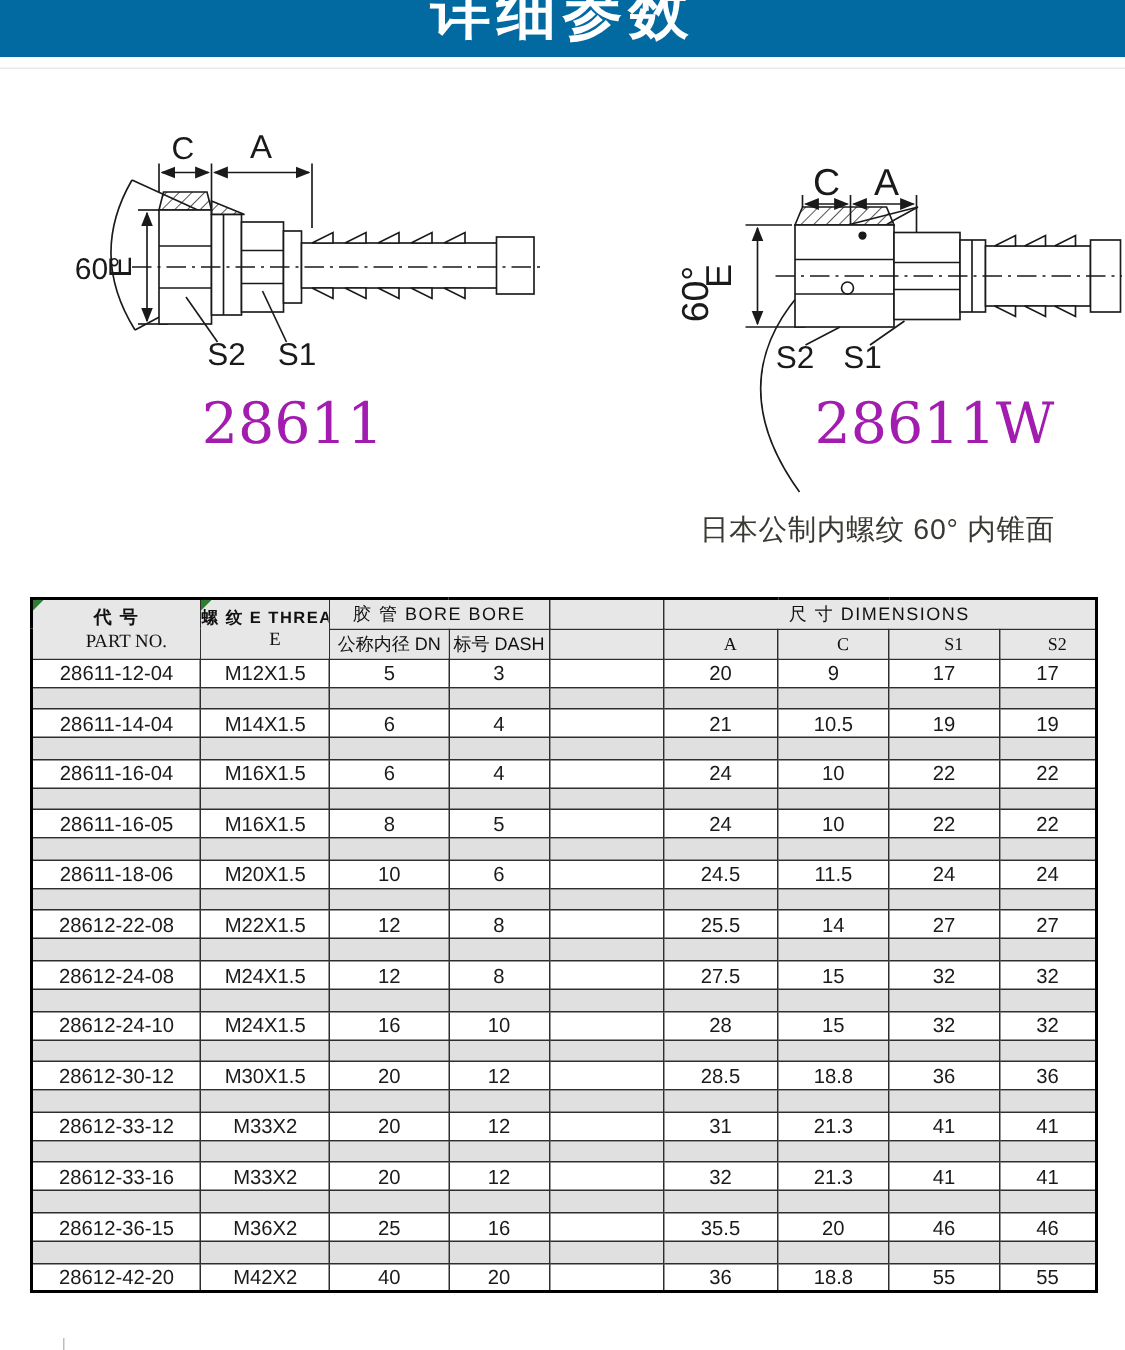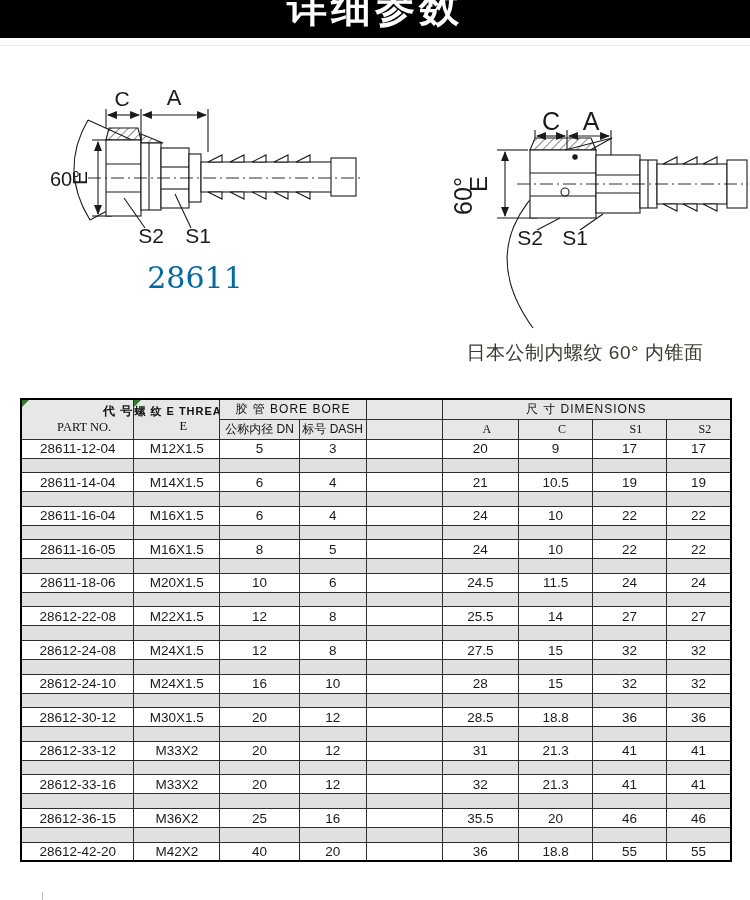--- a/index.html
+++ b/index.html
@@ -9,49 +9,49 @@
   
   .banner { position:absolute; left:0; top:0; width:750px; height:38px; overflow:hidden; }
   .banner-title { position:absolute; left:0; top:-20px; width:100%; text-align:center;
     font-size:40px; font-weight:bold; color:#fff; letter-spacing:4px; }
   .hairline { position:absolute; left:0; top:45px; width:750px; height:1px; background:#e9e9e9; }
 
   
   .fig-svg { position:absolute; }
   svg text { font-family:"Liberation Sans", sans-serif; fill:#1a1a1a; }
   .fig-caption { position:absolute; top:260px; text-align:center;
-    font-family:"DejaVu Serif","Liberation Serif", serif; font-size:30px; color:#0369a1; }
+    font-family:"DejaVu Serif","Liberation Serif", serif; font-size:38px; color:#a21caf; }
   #cap-left  { left:130px; width:130px; }
   #cap-right { left:543px; width:140px; }
   .fig-subtitle { position:absolute; left:452px; top:340px; width:266px; text-align:center;
     font-size:19px; font-weight:500; color:#3a3933; letter-spacing:0.5px; }
 
   
   .spec-table { position:absolute; left:20px; top:398px; width:712px;
     border-collapse:collapse; table-layout:fixed; border:2.5px solid #000; }
   .spec-table th, .spec-table td { border:1px solid #2e2e2e; text-align:center;
     vertical-align:middle; overflow:hidden; white-space:nowrap; }
   .spec-table thead th { background:#e7e7e7; font-weight:normal; height:20px;
     font-size:12px; color:#111; position:relative; }
-  .zh { font-weight:bold; letter-spacing:1px;text-align:right; }
+  .zh { font-weight:bold; letter-spacing:1px; }
   .en { font-family:"Liberation Serif","DejaVu Serif", serif; font-size:12.5px;padding-left:13px; }
   .sub-hd { font-size:11.5px;margin-top:25px; }
   .spec-table tbody td { height:19px; font-size:13.5px; color:#1a1a1a; background:#fff; }
   .spec-table tr.sep td { height:14.6px; background:#e0e0e0; }
   .green-tri { position:absolute; left:0; top:0; width:0; height:0;
     border-left:7px solid #2e7d32; border-bottom:7px solid transparent; }
 
   .bottom-sliver { position:absolute; left:42px; top:892px; width:1px; height:8px; background:#bdbdbd; }
 </style>
 </head>
 <body>
 
 <div id="page">
 
-  <div class="banner" id="banner" style="background: #000000;">
+  <div class="banner" id="banner" style="background: #0369a1;">
     <div class="banner-title">详细参数</div>
   </div>
   <div class="hairline"></div>
 
   <svg class="fig-svg" style="left:38px; top:82px;" width="330" height="178" viewBox="0 0 330 178">
     <defs>
       <pattern id="hatchL" width="6" height="6" patternTransform="rotate(45)" patternUnits="userSpaceOnUse">
         <line x1="0" y1="0" x2="0" y2="6" stroke="#1a1a1a" stroke-width="1"></line>
       </pattern>
       <marker id="arL" viewBox="0 0 10 10" refX="9" refY="5" markerWidth="9" markerHeight="9" orient="auto-start-reverse">
@@ -171,20 +171,21 @@
     </g>
     <text x="126" y="50" font-size="25" text-anchor="middle">C</text>
     <text x="166" y="50" font-size="25" text-anchor="middle">A</text>
     <text x="62" y="104" font-size="24" text-anchor="middle" transform="rotate(-90 62 104)">E</text>
     <text x="47" y="116" font-size="25" text-anchor="middle" transform="rotate(-90 47 116)">60°</text>
     <text x="105" y="165" font-size="21" text-anchor="middle">S2</text>
     <text x="150" y="165" font-size="21" text-anchor="middle">S1</text>
   </svg>
 
   <div class="fig-caption" id="cap-left">28611</div>
+  <div class="fig-caption" id="cap-right">28611W</div>
   <div class="fig-subtitle">日本公制内螺纹 60° 内锥面</div>
 
   <table class="spec-table">
     <colgroup>
       <col style="width:15.9%">
         <col style="width:12.1%">
         <col style="width:11.2%">
       <col style="width:9.4%">
         <col style="width:10.7%">
         <col style="width:10.8%">

